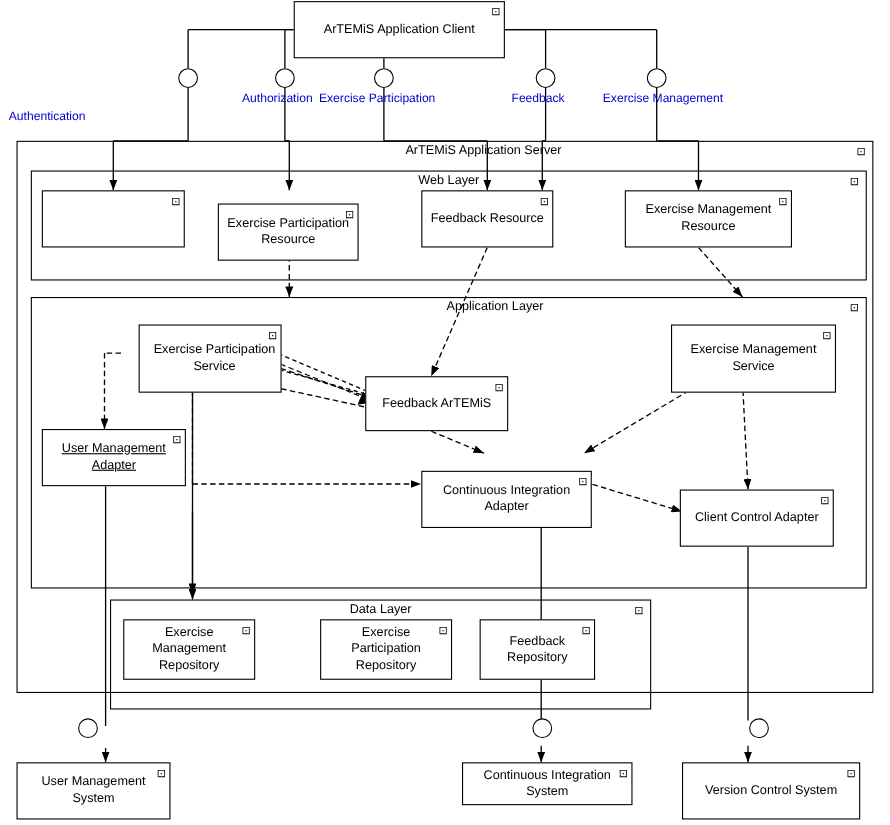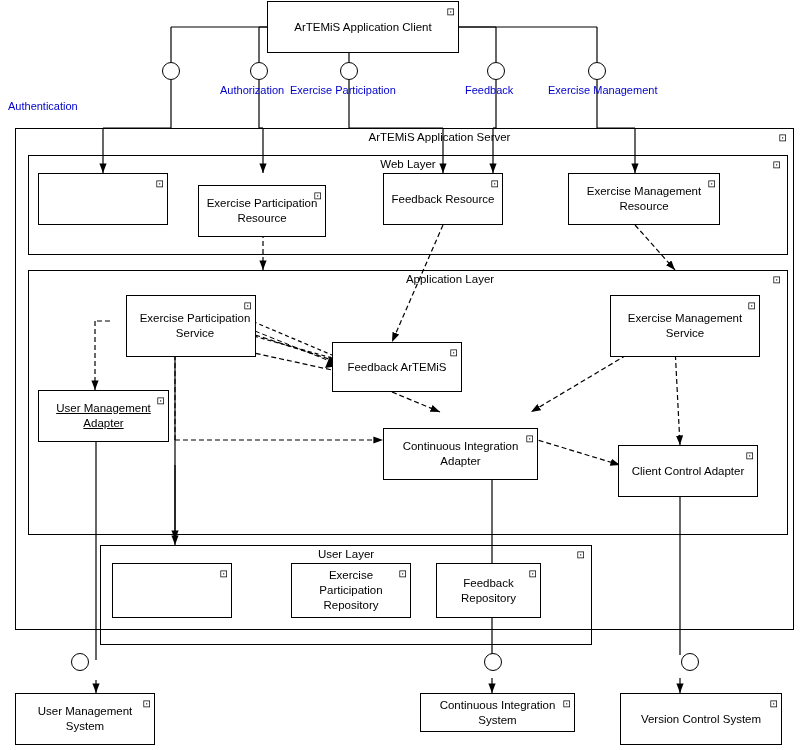--- a/index.html
+++ b/index.html
@@ -242,25 +242,26 @@
     <span>Continuous Integration Adapter</span>
     <span class="box-component-icon">⊡</span>
   </div>
 
   <div class="box" style="left:618px; top:445px; width:140px; height:52px;">
     <span>Client Control Adapter</span>
     <span class="box-component-icon">⊡</span>
   </div>
 
   <div class="container-box" style="left:100px; top:545px; width:492px; height:100px;">
-    <span class="container-label" style="left:50%; top:2px; transform:translateX(-50%);">User Layer</span>
+    <span class="container-label" style="left:50%; top:2px; transform:translateX(-50%);">Data Layer</span>
     <span class="box-component-icon" style="position:absolute; top:3px; right:6px;">⊡</span>
   </div>
 
   <div class="box" style="left:112px; top:563px; width:120px; height:55px;">
+    <span>Exercise Management Repository</span>
     <span class="box-component-icon">⊡</span>
   </div>
 
   <div class="box" style="left:257px; top:563px; width:120px; height:55px;margin-left:34px;">
     <span>Exercise Participation Repository</span>
     <span class="box-component-icon">⊡</span>
   </div>
 
   <div class="box" style="left:400px; top:563px; width:105px; height:55px;margin-left:36px;">
     <span>Feedback Repository</span>

